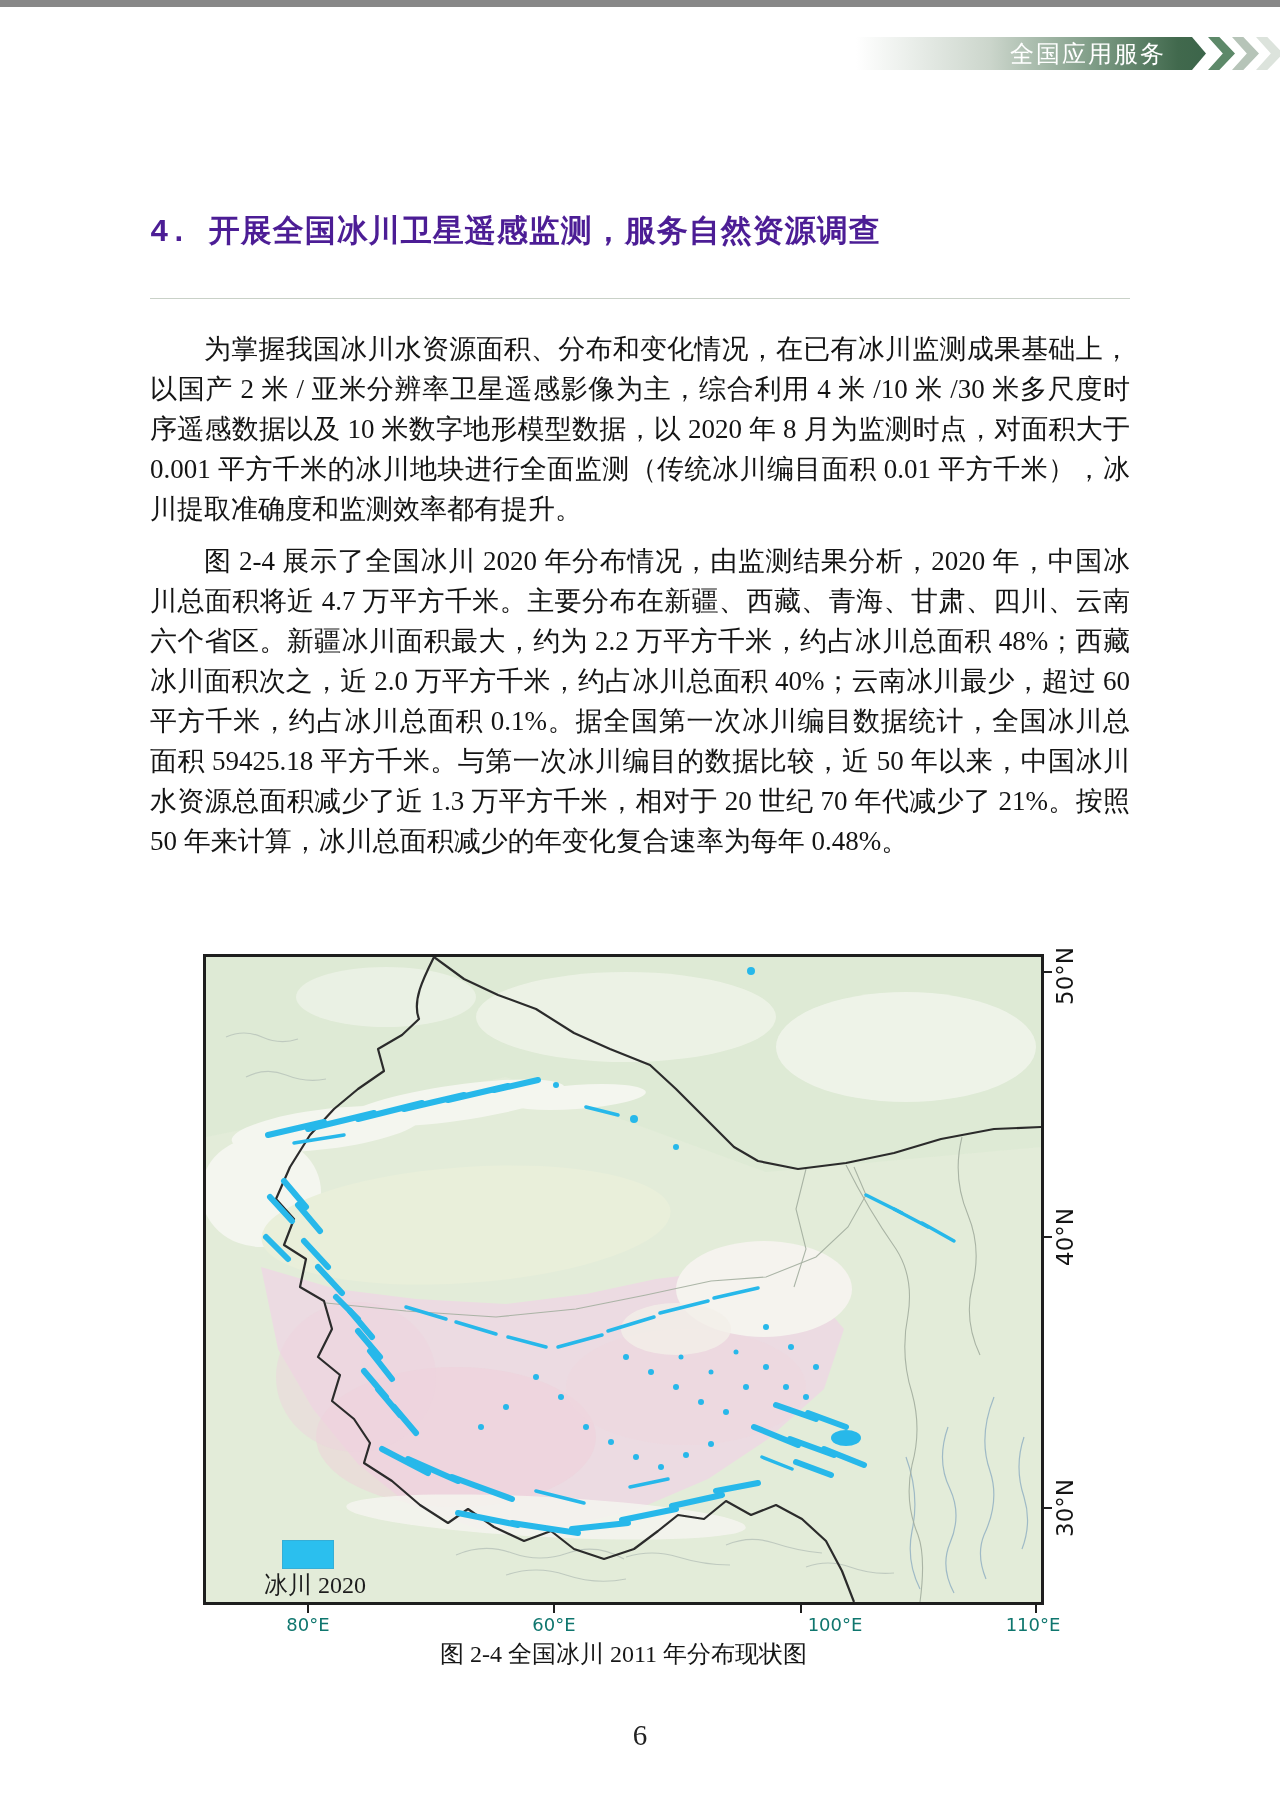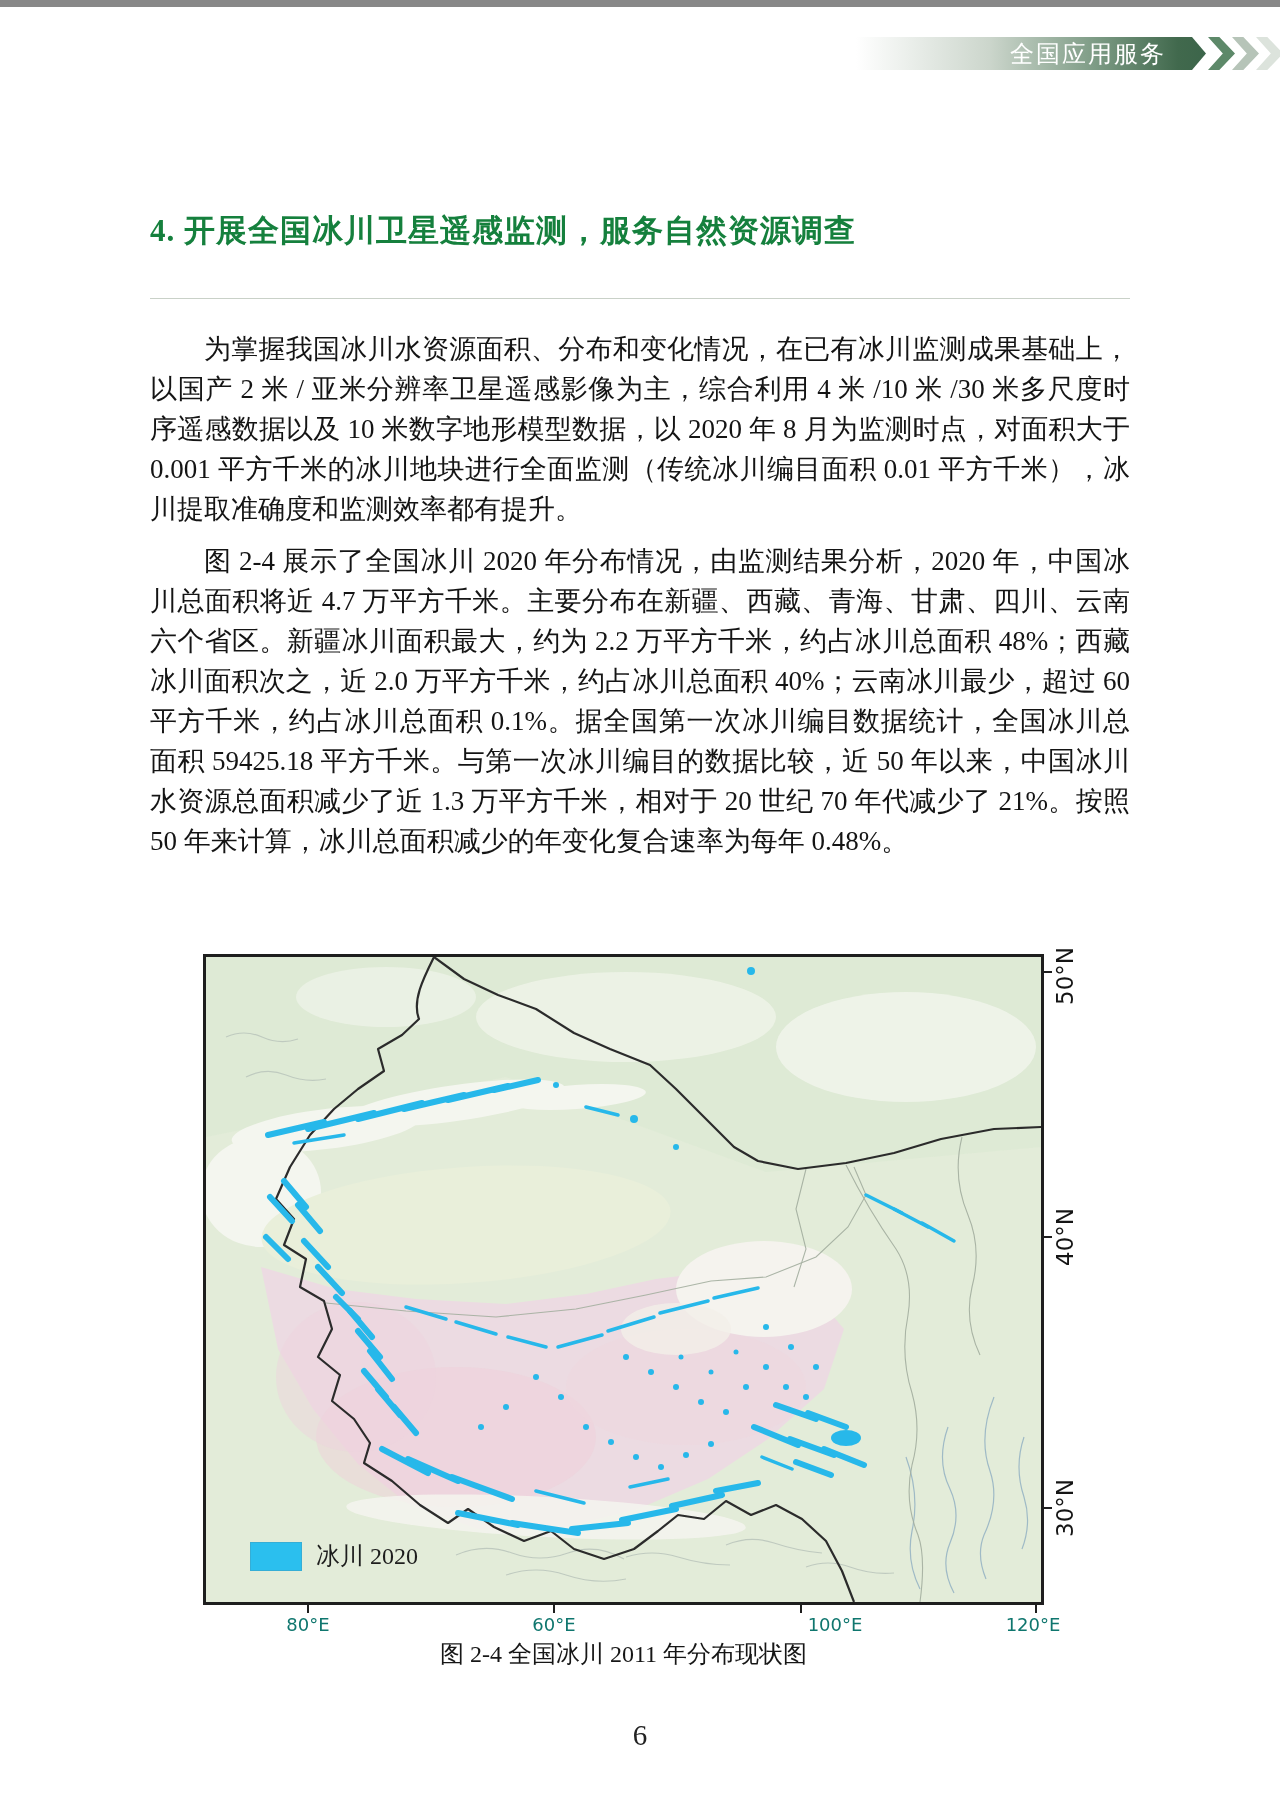--- a/index.html
+++ b/index.html
@@ -14,33 +14,33 @@
   .banner-label{color:#ffffff;font-family:"Liberation Sans","DejaVu Sans",sans-serif;
           font-size:24px;letter-spacing:2px;}
   .chev{position:absolute;top:30px;width:27px;height:33px;
         clip-path:polygon(0 0,42% 0,100% 50%,42% 100%,0 100%,55% 50%);}
   .chev1{left:1208px;background:#5d8969;}
   .chev2{left:1232px;background:#b6c4b8;}
   .chev3{left:1256px;background:#dce3dc;}
 
   
   .heading{position:absolute;left:150px;top:203px;width:980px;margin:0;
-           font-size:31px;font-weight:bold;color:#15803d;letter-spacing:1px;}
+           font-size:31px;font-weight:bold;color:#4c1d95;letter-spacing:1px;font-family:Liberation Mono, monospace;}
   .rule{position:absolute;left:150px;top:291px;width:980px;height:1px;background:#c9d1c8;}
 
   
   .bodytext{position:absolute;left:150px;top:322px;width:980px;}
   .bodytext p{margin:0 0 12px 0;font-size:27px;line-height:40px;text-align:justify;
               text-indent:2em;color:#141414;}
 
   
   .figwrap{position:absolute;left:203px;top:947px;width:841px;}
   .map{position:relative;width:835px;height:645px;border:3px solid #1e1e1e;box-sizing:content-box;background:#e3ecd9;}
   .map svg{display:block;width:835px;height:645px;}
-  .legend{position:absolute;left:44px;top:583px;display:flex;align-items:center;}
+  .legend{position:absolute;left:44px;top:583px;display:flex;align-items:center;flex-direction:column;}
   .legend-swatch{width:50px;height:27px;background:#2bbfee;border:1px solid #35aed6;}
   .legend-label{margin-left:14px;font-size:24px;color:#1d1d1d;}
 
   .xtick{position:absolute;top:651px;width:2px;height:8px;background:#1e1e1e;}
   .xlabel{position:absolute;top:660px;transform:translateX(-50%);
           font-family:"DejaVu Sans","Liberation Sans",sans-serif;font-size:18px;color:#0f766e;}
   .ytick{position:absolute;left:651px;width:8px;height:2px;background:#1e1e1e;left:841px;}
   .ylabel{position:absolute;left:862px;transform:translate(-50%,-50%) rotate(-90deg);
           white-space:nowrap;font-family:"DejaVu Sans","Liberation Sans",sans-serif;
           font-size:23px;color:#151515;}
@@ -212,21 +212,21 @@
       </div>
     </div>
 
     <div class="xtick" style="left:104px"></div>
     <div class="xtick" style="left:350px"></div>
     <div class="xtick" style="left:597px"></div>
     <div class="xtick" style="left:832px"></div>
     <div class="xlabel" style="left:105px">80°E</div>
     <div class="xlabel" style="left:351px">60°E</div>
     <div class="xlabel" style="left:632px">100°E</div>
-    <div class="xlabel" style="left:830px">120°E</div>
+    <div class="xlabel" style="left:830px">110°E</div>
 
     <div class="ytick" style="top:17px"></div>
     <div class="ytick" style="top:282px"></div>
     <div class="ytick" style="top:553px"></div>
     <div class="ylabel" style="top:22px">50°N</div>
     <div class="ylabel" style="top:283px">40°N</div>
     <div class="ylabel" style="top:554px">30°N</div>
 
     <div class="caption">图 2-4 全国冰川 2011 年分布现状图</div>
   </div>

